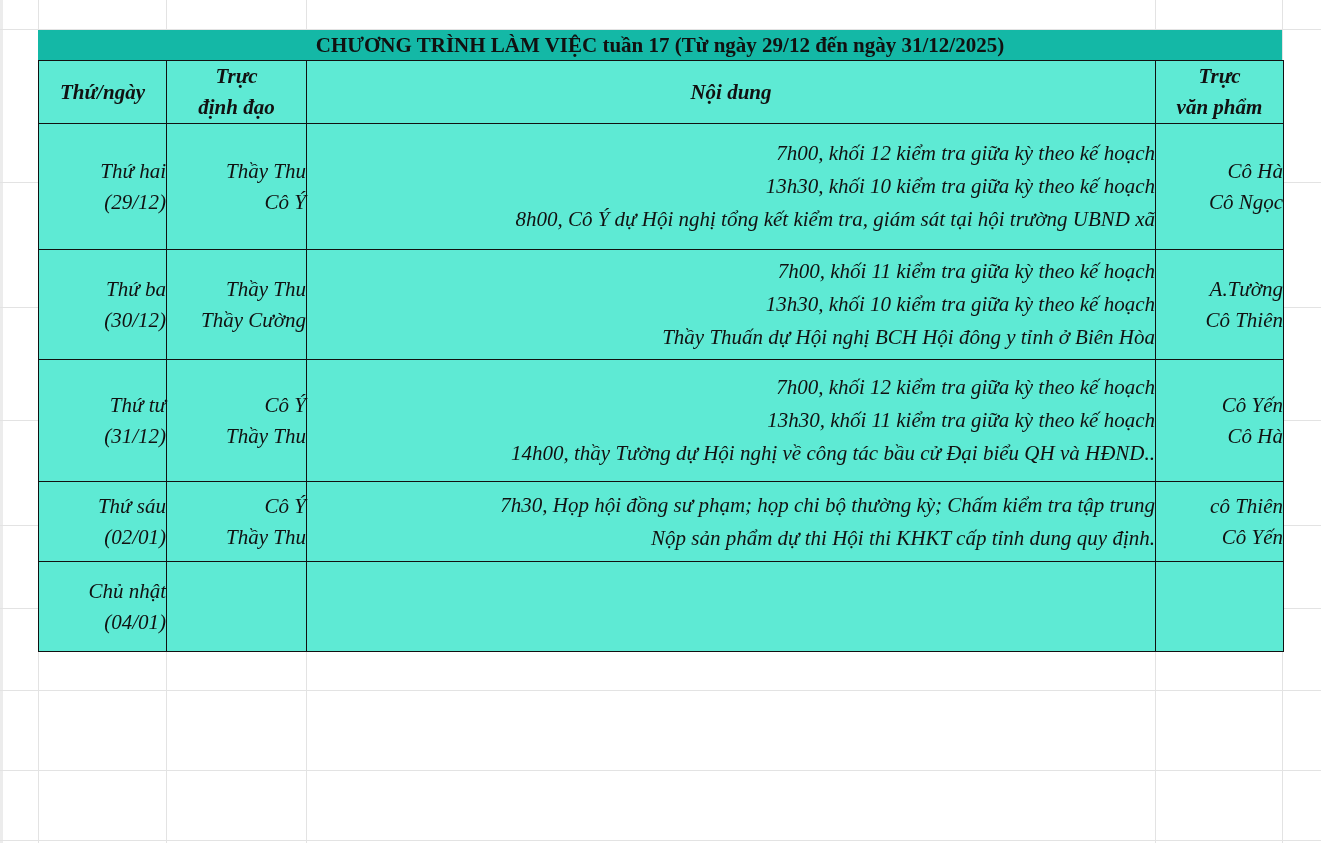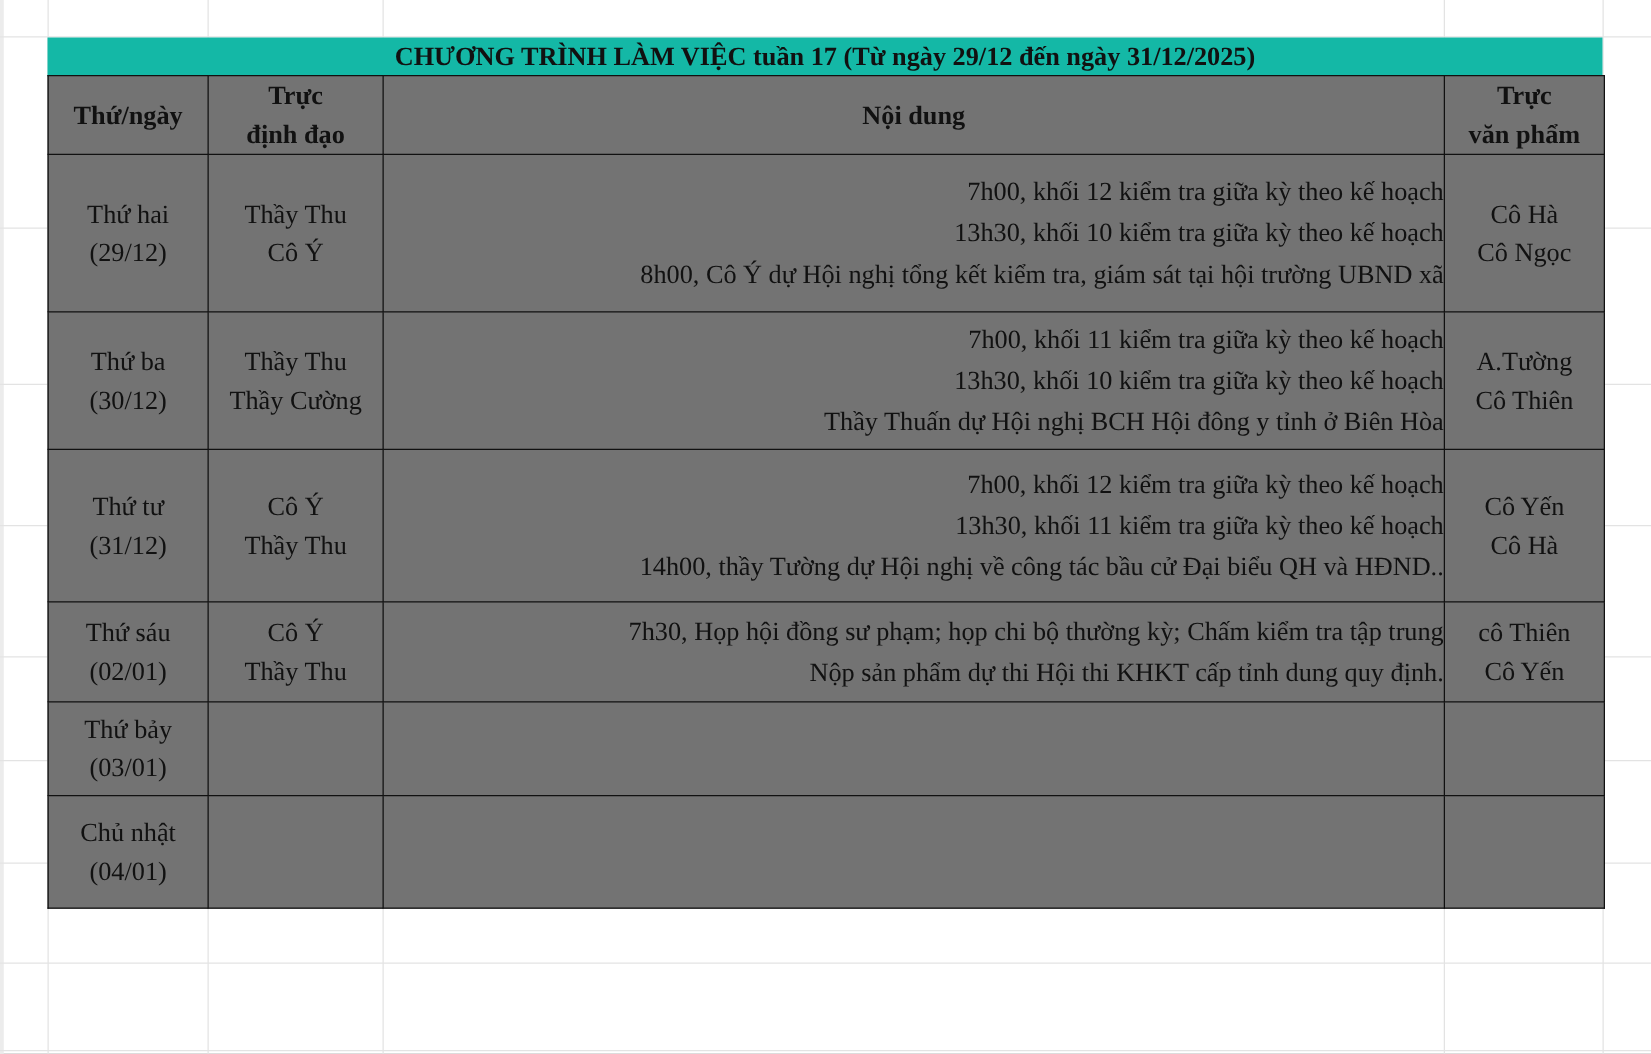--- a/index.html
+++ b/index.html
@@ -17,28 +17,28 @@
   .sheet-left-edge { position:absolute; left:0; top:0; bottom:0; width:3px; background:#ececec; }
 
   .title {
     position: absolute; top: 30px; left: 38px; width: 1244px; height: 31px;
     text-align: center; font-weight: bold; font-size: 21px; line-height: 31px;
     background: #14b8a6;
   }
   table.schedule {
     position: absolute; left: 38px; top: 60px;
     border-collapse: collapse; table-layout: fixed;
-    width: 1245px; background: #737373;
+    width: 1245px; background: #5eead4; font-style: italic;
   }
   table.schedule th, table.schedule td {
     border: 1.5px solid #111; padding: 0; vertical-align: middle;
     font-size: 21px; line-height: 31px;
   }
   table.schedule th { font-weight: bold; text-align: center; }
-  td.center { text-align: center; }
+  td.center { text-align: right; }
   td.content { text-align: right; padding-left: 6px; white-space: nowrap; }
   .line { display: block; }
   .line.lh33 { line-height: 33px; }
 </style>
 </head>
 <body>
 
 <div class="gridlines">
   <div class="sheet-left-edge"></div>
   <div class="gv" style="left:38px"></div>
@@ -155,29 +155,20 @@
       <td class="content">
         <span class="line lh33">7h30, Họp hội đồng sư phạm; họp chi bộ thường kỳ; Chấm kiểm tra tập trung</span>
         <span class="line lh33">Nộp sản phẩm dự thi Hội thi KHKT cấp tỉnh dung quy định.</span>
       </td>
       <td class="center">
         <span class="line">cô Thiên</span>
         <span class="line">Cô Yến</span>
       </td>
     </tr>
 
-    <tr style="height:75px">
-      <td class="center">
-        <span class="line">Thứ bảy</span>
-        <span class="line">(03/01)</span>
-      </td>
-      <td class="center"></td>
-      <td class="content"></td>
-      <td class="center"></td>
-    </tr>
 
     <tr style="height:90px">
       <td class="center">
         <span class="line">Chủ nhật</span>
         <span class="line">(04/01)</span>
       </td>
       <td class="center"></td>
       <td class="content"></td>
       <td class="center"></td>
     </tr>

